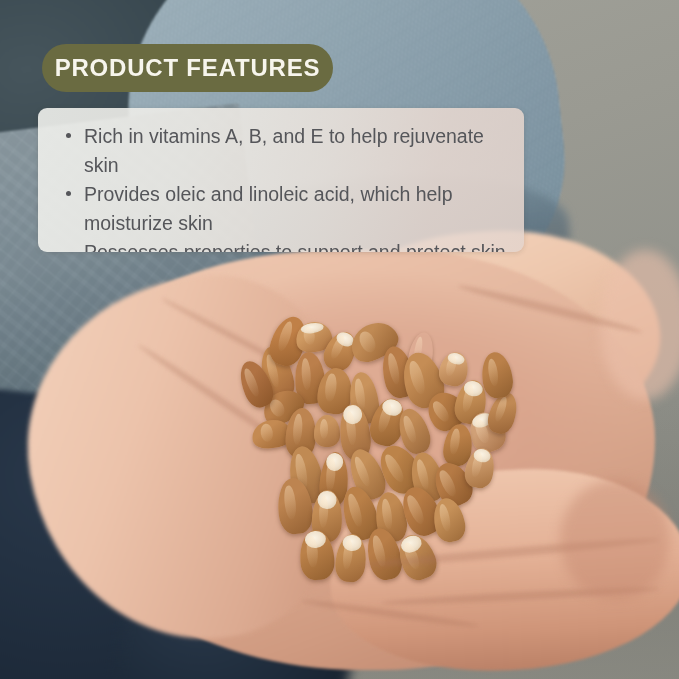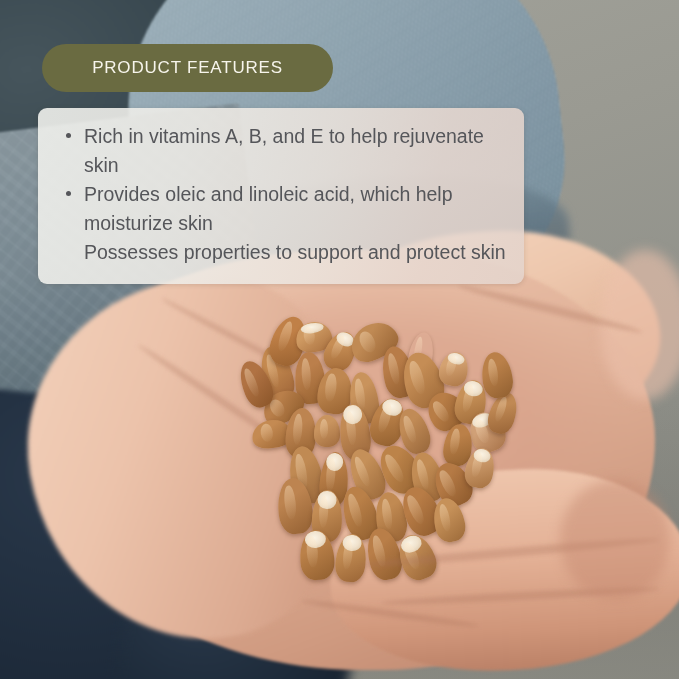--- a/index.html
+++ b/index.html
@@ -218,33 +218,33 @@
     width: 291px;
     height: 48px;
     border-radius: 24px;
     background: #6a6b41;
     display: flex;
     align-items: center;
     justify-content: center;
   }
   .badge-text {
     color: #f7f5ec;
-    font-size: 17px;
-    font-weight: normal;
+    font-size: 24px;
+    font-weight: bold;
     letter-spacing: .8px;
     font-family: "Liberation Sans", sans-serif;
     white-space: nowrap;
   }
 
   .panel {
     position: absolute;
     left: 38px;
     top: 108px;
     width: 486px;
-    height: 176px;
+    height: 144px;
     border-radius: 9px;
     background: linear-gradient(100deg,
        rgba(239,240,236,.90) 0%,
        rgba(238,236,231,.89) 30%,
        rgba(235,227,220,.88) 58%,
        rgba(231,216,208,.88) 80%,
        rgba(228,212,204,.88) 100%);
     box-shadow: 0 1px 5px rgba(60,50,45,.16);
     overflow: hidden;
   }

